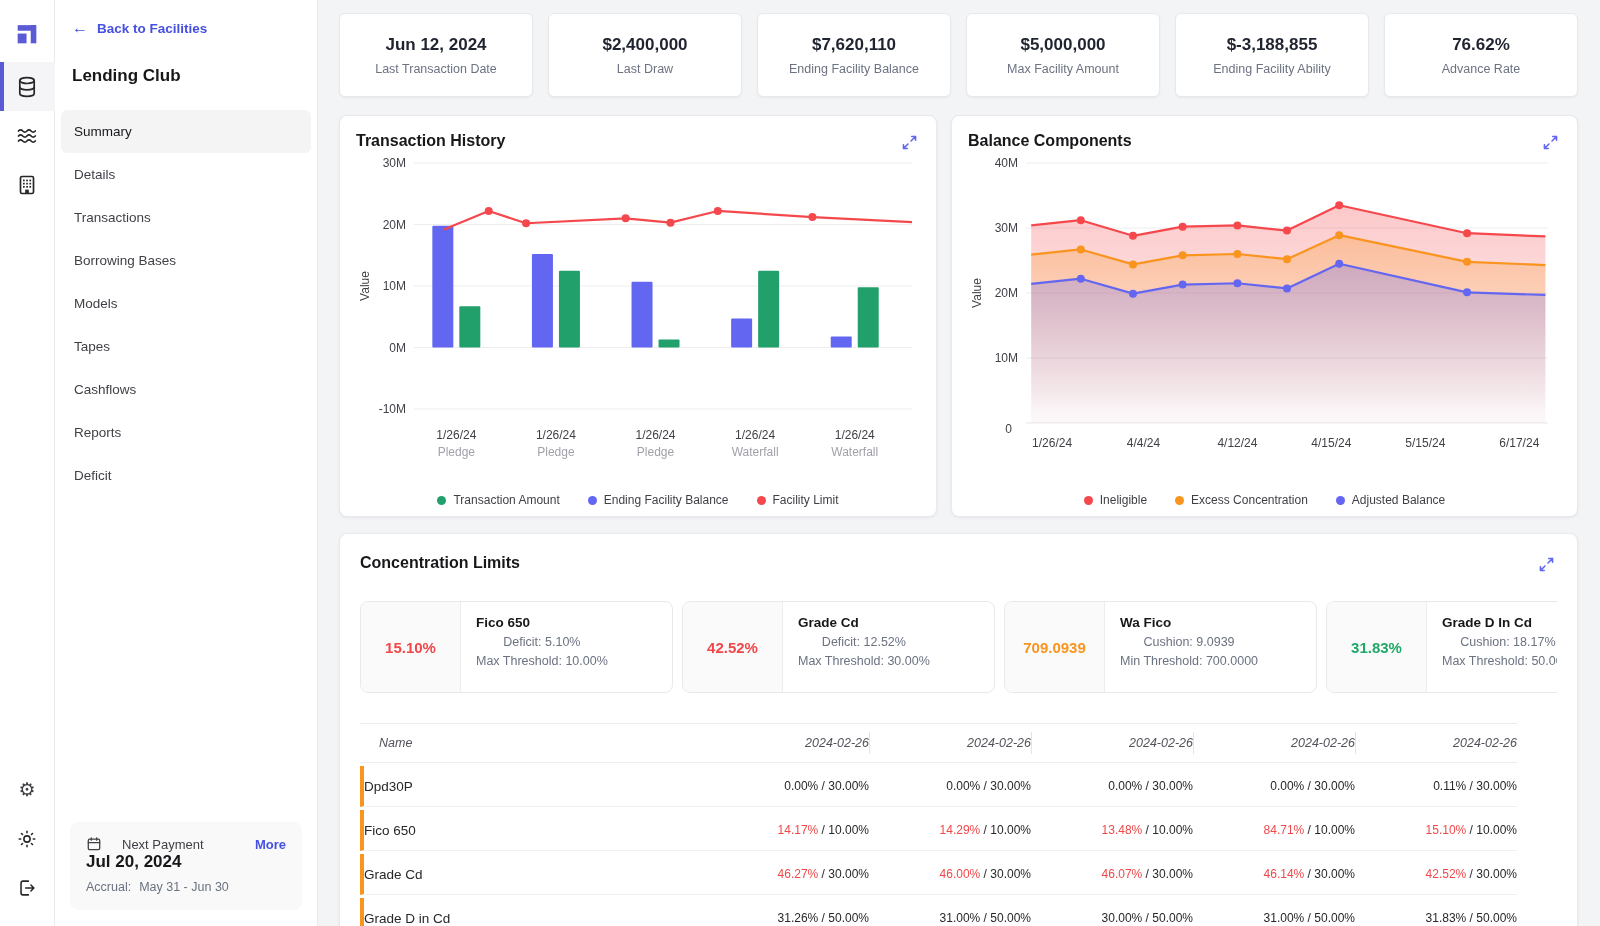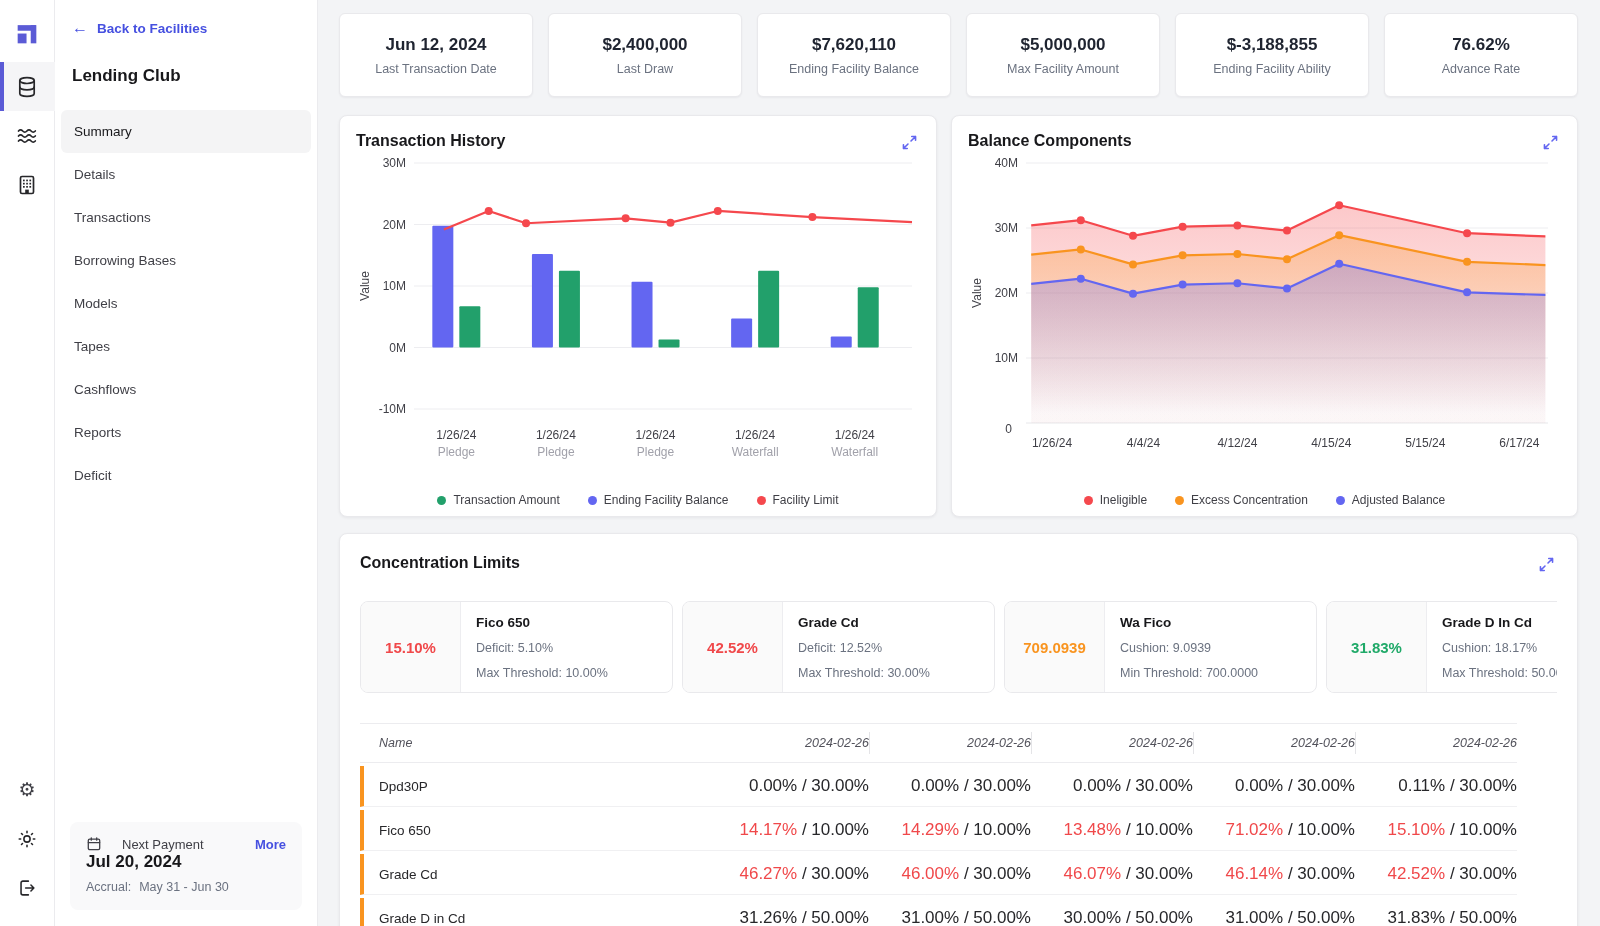--- a/index.html
+++ b/index.html
@@ -56,32 +56,32 @@
 
   .panel { margin-top:16px; background:#fff; border:1px solid #e9e9ec; border-radius:8px;
     padding:16px 20px 20px; box-shadow:0 1px 3px rgba(16,24,40,.06); min-height:420px; }
   .conc-cards { display:flex; gap:9px; margin-top:26px; overflow:hidden; }
   .conc-card { flex:0 0 313px; display:flex; border:1px solid #e9e9ec; border-radius:8px;
     overflow:hidden; height:92px; background:#fff; }
   .conc-left { width:100px; flex:0 0 100px; background:#fafafa; border-right:1px solid #ededf0;
     display:flex; align-items:center; justify-content:center; font-size:15px; font-weight:600; }
   .conc-right { padding:13px 15px; white-space:nowrap; }
   .conc-name { font-size:13.5px; font-weight:700; color:#18181b; }
-  .conc-line { font-size:12.5px; color:#6b7280; margin-top:11px; }
+  .conc-line { font-size:12.5px; color:#6b7280; margin-top:5px;text-align:center; }
 
   .tbl { margin-top:30px; padding-right:40px; }
   .tbl-header { display:flex; align-items:center; height:40px; border-top:1px solid #ececef;
     border-bottom:1px solid #ececef; font-size:12.5px; color:#52525b;font-style:italic; }
   .th-name { flex:1; padding-left:19px; }
   .th-date { width:162px; flex:0 0 162px; display:flex; justify-content:flex-end; align-items:center; height:22px; }
   .th-date + .th-date { border-left:1px solid #e4e4e7; }
   .trow { display:flex; align-items:center; height:41px; background:#fff; margin-top:3px;
     border-bottom:1px solid #f0f0f2; border-left:4px solid #f9941f; }
-  .row-name { flex:1; padding-left:15px; font-size:13.5px; color:#27272a; }
-  .cell { width:162px; flex:0 0 162px; text-align:right; font-size:17px; color:#27272a; }
+  .row-name { flex:1; font-size:13.5px; color:#27272a; }
+  .cell { width:162px; flex:0 0 162px; text-align:right; font-size:12px; color:#27272a; }
   .cell .breach { color:#f0484a; }
 
   svg text { font-family:"Liberation Sans", sans-serif; }
   .icon-svg { display:block; }
 </style>
 </head>
 <body>
 
 <div class="app">
 
@@ -419,21 +419,21 @@
               <span class="cell"><span>0.00%</span><span> / </span><span>30.00%</span></span>
               <span class="cell"><span>0.00%</span><span> / </span><span>30.00%</span></span>
               <span class="cell"><span>0.00%</span><span> / </span><span>30.00%</span></span>
               <span class="cell"><span>0.11%</span><span> / </span><span>30.00%</span></span>
             </div>
             <div class="trow">
               <span class="row-name">Fico 650</span>
               <span class="cell"><span class="breach">14.17%</span><span> / </span><span>10.00%</span></span>
               <span class="cell"><span class="breach">14.29%</span><span> / </span><span>10.00%</span></span>
               <span class="cell"><span class="breach">13.48%</span><span> / </span><span>10.00%</span></span>
-              <span class="cell"><span class="breach">71.02%</span><span> / </span><span>10.00%</span></span>
+              <span class="cell"><span class="breach">84.71%</span><span> / </span><span>10.00%</span></span>
               <span class="cell"><span class="breach">15.10%</span><span> / </span><span>10.00%</span></span>
             </div>
             <div class="trow">
               <span class="row-name">Grade Cd</span>
               <span class="cell"><span class="breach">46.27%</span><span> / </span><span>30.00%</span></span>
               <span class="cell"><span class="breach">46.00%</span><span> / </span><span>30.00%</span></span>
               <span class="cell"><span class="breach">46.07%</span><span> / </span><span>30.00%</span></span>
               <span class="cell"><span class="breach">46.14%</span><span> / </span><span>30.00%</span></span>
               <span class="cell"><span class="breach">42.52%</span><span> / </span><span>30.00%</span></span>
             </div>

